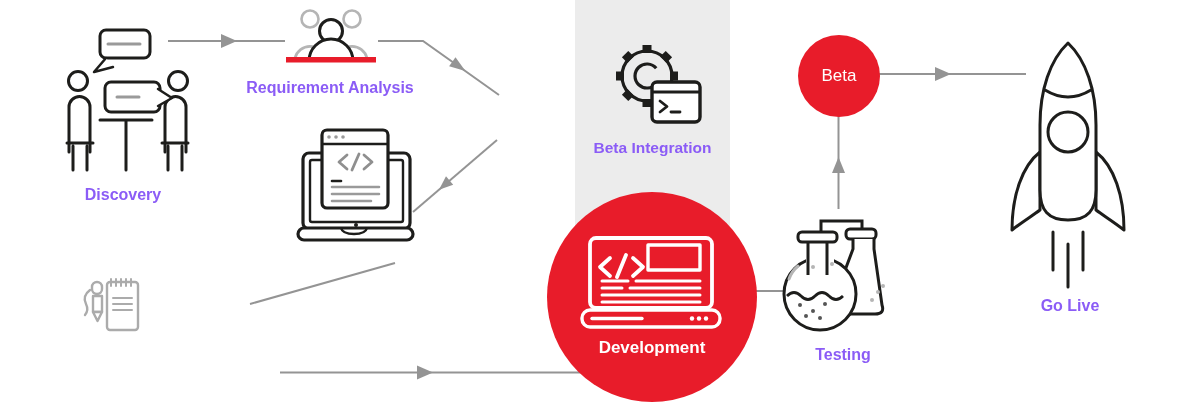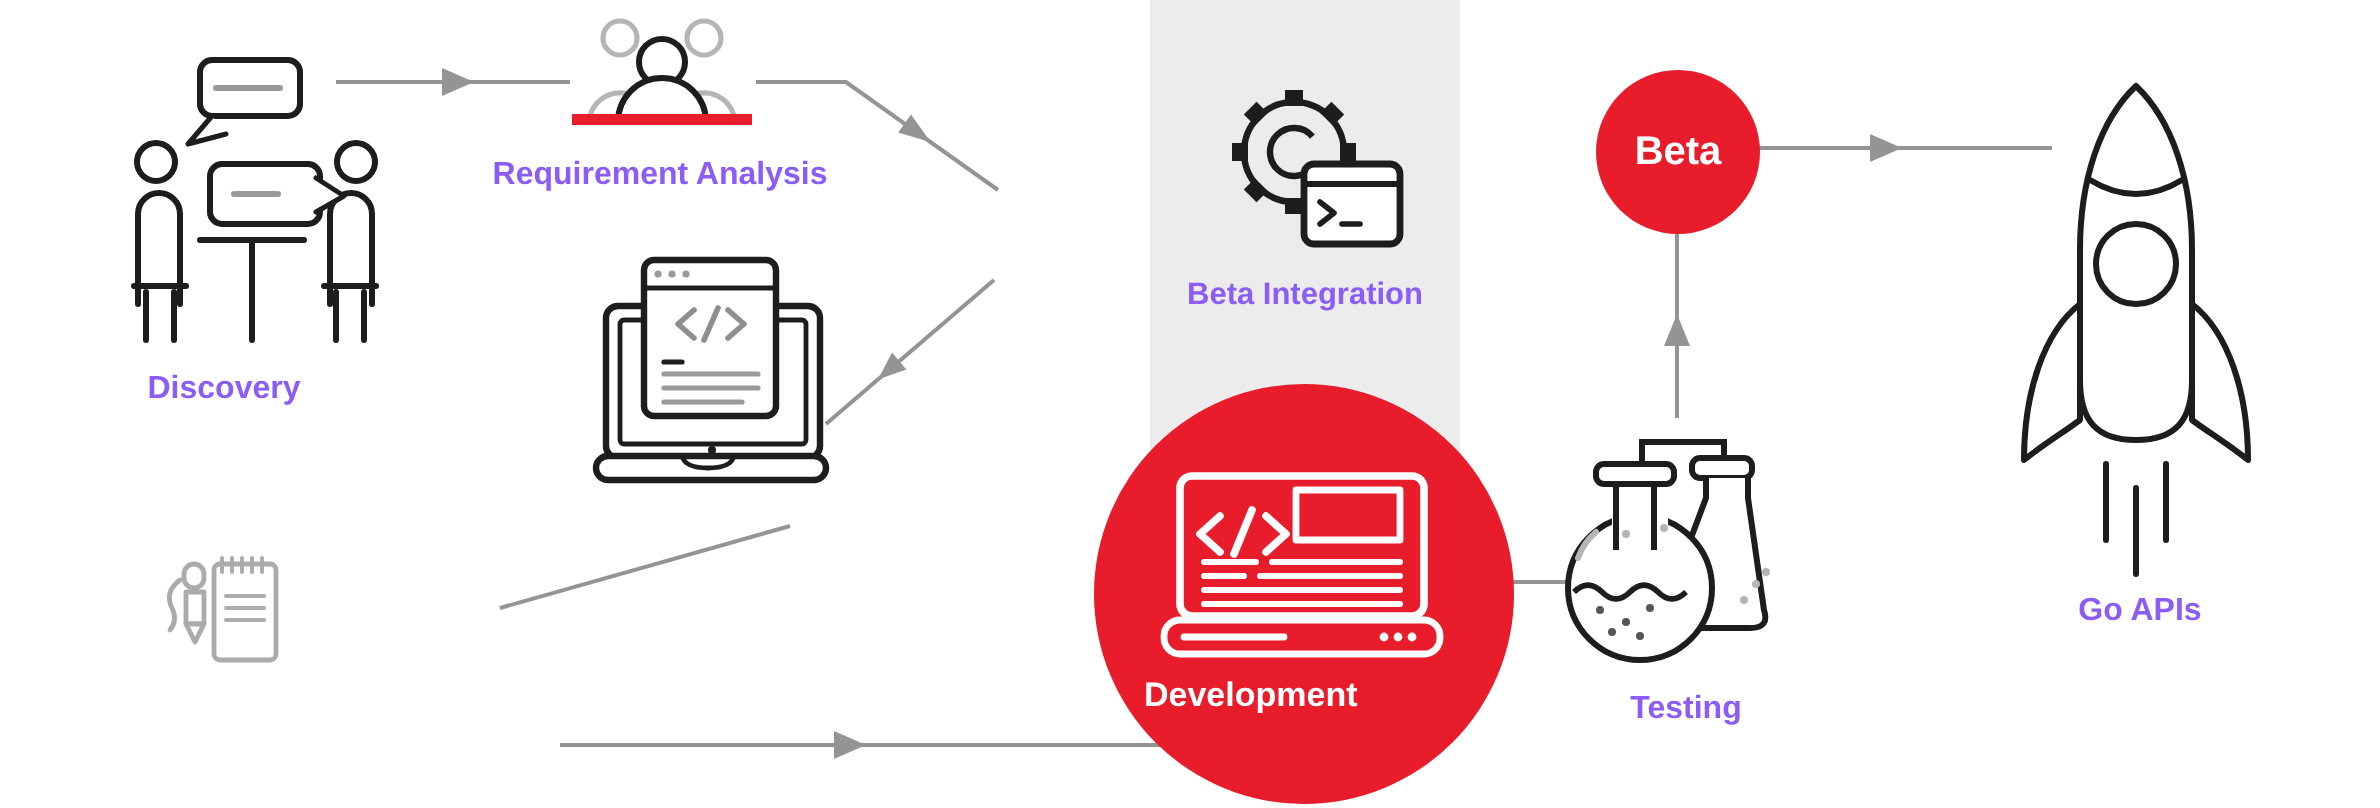--- a/index.html
+++ b/index.html
@@ -3,24 +3,24 @@
 <meta charset="utf-8">
 <style>
   html,body{margin:0;padding:0;background:#fff;}
   #stage{position:relative;width:1190px;height:404px;background:#ffffff;overflow:hidden;
          font-family:"Liberation Sans", sans-serif;}
   .abs{position:absolute;}
   #band{left:575px;top:0;width:155px;height:305px;background:#ececec;z-index:0;}
   #lines{left:0;top:0;z-index:1;}
   .icon{z-index:2;}
   .node{z-index:2;border-radius:50%;background:#e81c2a;display:flex;align-items:center;justify-content:center;}
-  .node span{color:#fff;font-weight:bold;font-size:20px;}
+  .node span{color:#fff;font-weight:normal;font-size:17px;}
   .lbl{z-index:2;text-align:center;font-size:16px;font-weight:600;color:#8b5cf6;}
   .over{z-index:3;}
-  #dev-label{color:#fff;font-size:17px;font-weight:bold;}
+  #dev-label{color:#fff;font-size:17px;font-weight:bold;text-align:center;}
 </style>
 </head>
 <body>
 
 <div id="stage">
 
   <div id="band" class="abs"></div>
 
   <svg id="lines" class="abs" width="1190" height="404" viewBox="0 0 1190 404">
     <g stroke="#949494" stroke-width="2" fill="none">
@@ -55,21 +55,21 @@
       <path d="M102 121 h26 M108 124 v24 M122 124 v24"></path>
       <path d="M40 98 h52 M66 98 V148"></path>
       <rect x="45" y="60" width="55" height="30" rx="6" fill="#fff"></rect>
       <path d="M98 67 l14 9 l-14 8" fill="#fff" stroke-width="2.5"></path>
     </g>
     <g stroke="#9a9a9a" stroke-width="3" stroke-linecap="round">
       <path d="M48 22 H80"></path>
       <path d="M57 75 H79"></path>
     </g>
   </svg>
-  <div class="abs lbl" style="left:50px;top:186px;width:124px">Discovery</div>
+  <div class="abs lbl" style="left:61px;top:186px;width:124px">Discovery</div>
 
   <svg class="abs icon" style="left:283px;top:5px" width="96" height="60" viewBox="0 0 96 60">
     <g fill="#fff" stroke="#b5b5b5" stroke-width="2.6">
       <circle cx="27" cy="14" r="8.5"></circle>
       <circle cx="69" cy="14" r="8.5"></circle>
       <path d="M12 53 a15.5 15.5 0 0 1 30 0"></path>
       <path d="M54 53 a15.5 15.5 0 0 1 30 0"></path>
     </g>
     <g fill="#fff" stroke="#1d1d1b" stroke-width="3">
       <circle cx="48" cy="26" r="11.5"></circle>
@@ -190,21 +190,21 @@
   <svg class="abs icon" style="left:1010px;top:40px" width="120" height="250" viewBox="0 0 120 250">
     <g fill="#fff" stroke="#1d1d1b" stroke-width="3" stroke-linejoin="round" stroke-linecap="round">
       <path d="M30 112 C12 126 2 156 2 190 C12 182 22 176 30 170 Z"></path>
       <path d="M86 112 C104 126 114 156 114 190 C104 182 94 176 86 170 Z"></path>
       <path d="M58 3 C40 20 30 50 30 85 L30 150 C30 170 38 180 58 180 C78 180 86 170 86 150 L86 85 C86 50 76 20 58 3 Z"></path>
       <path d="M35 50 Q58 64 81 50" fill="none"></path>
       <circle cx="58" cy="92" r="20"></circle>
       <path d="M43 192 V230 M58 204 V247 M73 192 V230" fill="none"></path>
     </g>
   </svg>
-  <div class="abs lbl" style="left:1008px;top:297px;width:124px">Go APIs</div>
+  <div class="abs lbl" style="left:1008px;top:297px;width:124px">Go Live</div>
 
   <svg class="abs icon" style="left:80px;top:276px" width="65" height="60" viewBox="0 0 65 60">
     <g fill="none" stroke="#ababab" stroke-width="2.4" stroke-linejoin="round" stroke-linecap="round">
       <path d="M10 14 q-8 6 -4 14 q3 6 -1 11"></path>
       <rect x="12" y="6" width="10" height="12" rx="5" fill="#fff"></rect>
       <rect x="13" y="20" width="9" height="16" fill="#fff"></rect>
       <path d="M13 36 h9 l-4.5 9 z" fill="#fff"></path>
       <rect x="27" y="6" width="31" height="48" rx="3" fill="#fff"></rect>
       <path d="M31 3 v7 M36 3 v7 M41 3 v7 M46 3 v7 M51 3 v7" stroke-width="2"></path>
       <path d="M33 22 h19 M33 28 h19 M33 34 h19" stroke-width="2"></path>

